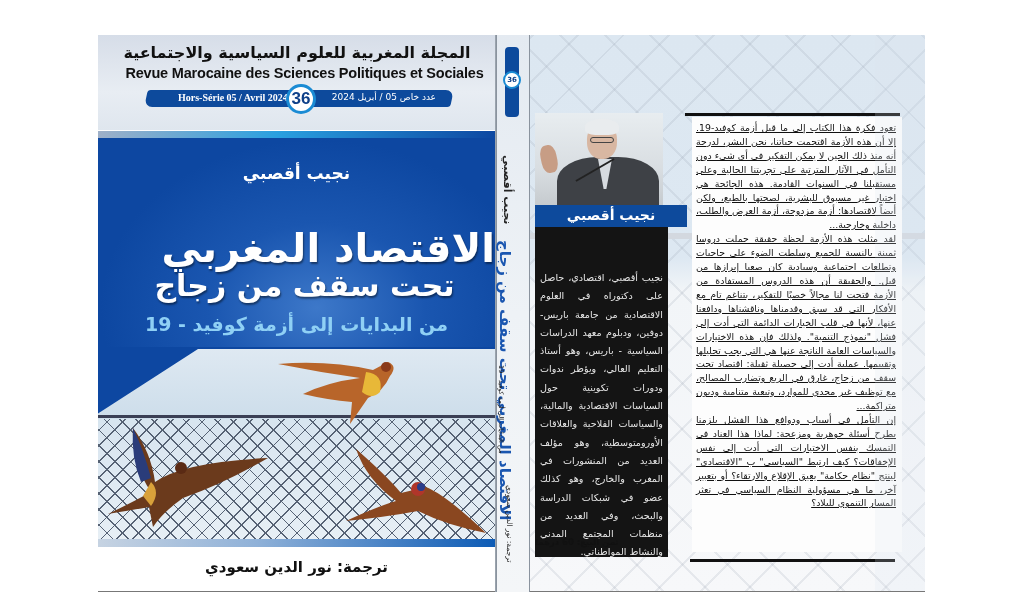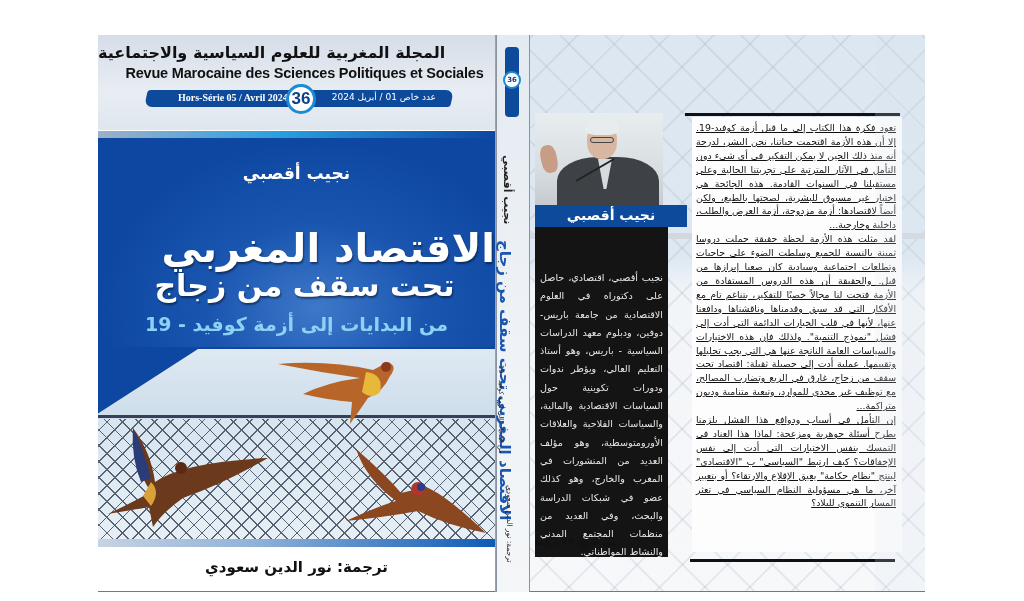--- a/index.html
+++ b/index.html
@@ -5,21 +5,21 @@
   * { box-sizing: border-box; margin: 0; padding: 0; }
   html, body { width: 1024px; height: 601px; background: #ffffff; overflow: hidden; }
   body { position: relative; font-family: "DejaVu Sans", sans-serif; }
 
   .book { position: absolute; left: 98px; top: 35px; width: 827px; height: 557px; }
 
   
   .front { position: absolute; left: 0; top: 0; width: 398px; height: 557px; background: #fff; overflow: hidden; border-right: 1px solid #9aa3ad; }
   .front-header { position: absolute; left: 0; top: 0; width: 398px; height: 95px;
     background: linear-gradient(180deg, #d6dde8 0%, #e8edf3 60%, #dfe6ee 100%); }
-  .journal-ar { position: absolute; top: 8px; left: 0; width: 100%; text-align: left; direction: rtl;
+  .journal-ar { position: absolute; top: 8px; left: 0; width: 100%; text-align: center; direction: rtl;
     font-family: "DejaVu Sans", sans-serif; font-weight: bold; font-size: 16px; color: #111; }
   .journal-fr { position: absolute; top: 30px; left: 0; width: 100%; text-align: center;
     font-family: "Liberation Sans", sans-serif; font-weight: bold; font-size: 14.5px; color: #111; letter-spacing: -0.2px; padding-left: 15px; }
   .issue-band { position: absolute; top: 55px; left: 48px; width: 306px; height: 17px; background: #0d4a9c;
     border-radius: 3px 8px 3px 8px; transform: skewX(-12deg); }
   .issue-fr { position: absolute; top: 57px; left: 80px; font-family: "Liberation Serif", serif; font-weight: bold; font-size: 10px; color: #fff; }
   .issue-ar { position: absolute; top: 57px; right: 60px; direction: rtl; font-size: 9px; color: #fff; }
   .issue-num { position: absolute; top: 49px; left: 188px; width: 30px; height: 30px; border-radius: 50%;
     background: #fff; border: 3px solid #1a8bd4; text-align: center; line-height: 24px;
     font-family: "Liberation Sans", sans-serif; font-weight: bold; font-size: 17px; color: #0d3f88; }
@@ -103,21 +103,21 @@
 <body>
 
 <div class="book">
 
   <div class="front">
     <div class="front-header">
       <div class="journal-ar">المجلة المغربية للعلوم السياسية والاجتماعية</div>
       <div class="journal-fr">Revue Marocaine des Sciences Politiques et Sociales</div>
       <div class="issue-band"></div>
       <div class="issue-fr">Hors-Série 05 / Avril 2024</div>
-      <div class="issue-ar">عدد خاص 01 / أبريل 2024</div>
+      <div class="issue-ar">عدد خاص 05 / أبريل 2024</div>
       <div class="issue-num">36</div>
     </div>
 
     <div class="blue-stripe"></div>
     <div class="blue-panel"></div>
     <div class="author-front">نجيب أقصبي</div>
     <div class="title-1">الاقتصاد المغربي</div>
     <div class="title-2">تحت سقف من زجاج</div>
     <div class="subtitle">من البدايات إلى أزمة كوفيد - 19</div>
 

